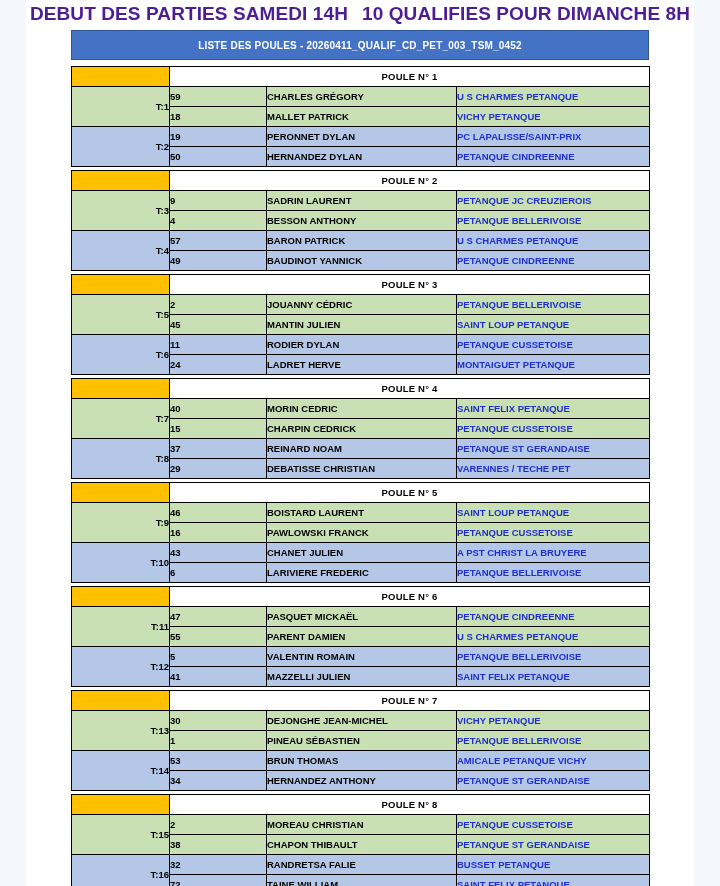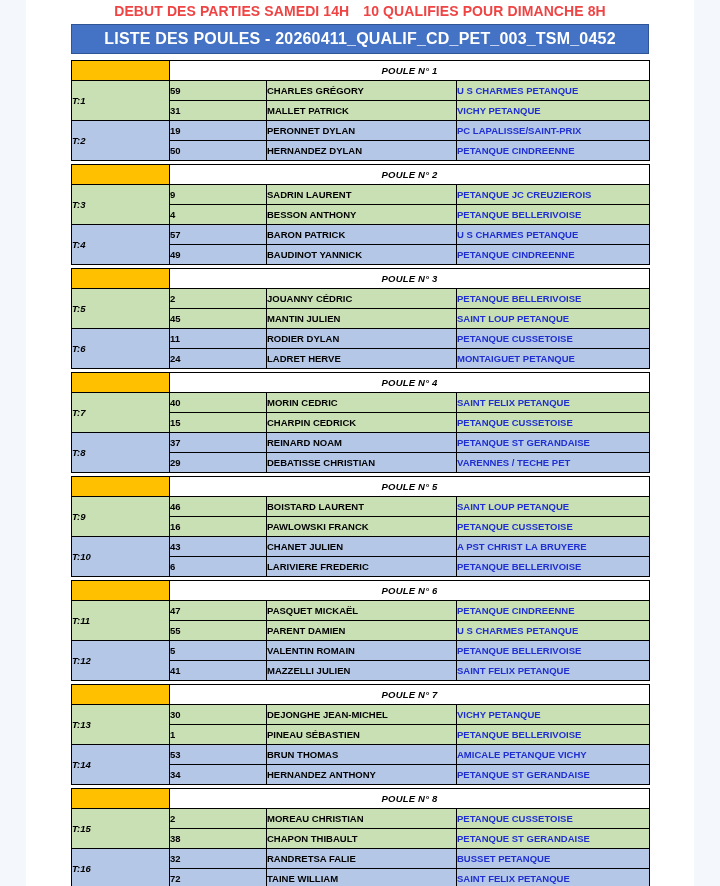--- a/index.html
+++ b/index.html
@@ -26,22 +26,22 @@
   .sheet {
     position: absolute;
     left: 26px; top: 0;
     width: 668px; height: 886px;
     background: #ffffff;
   }
 
   
   .banner {
     text-align: center;
-    color: #ef4444;
-    font-size: 14px;
+    color: #4c1d95;
+    font-size: 19px;
     font-weight: 700;
     letter-spacing: .1px;
     padding-top: 3px;
     white-space: nowrap;
     font-family: "Liberation Sans", sans-serif;
   }
   .banner .gap { display: inline-block; width: 14px; }
 
   
   .titlebar {
@@ -49,21 +49,21 @@
     width: 578px;
     height: 30px;
     background: #4472c4;
     border: 1px solid #2f5597;
     display: flex;
     align-items: center;
     justify-content: center;
   }
   .titlebar .t {
     color: #ffffff;
-    font-size: 16px;
+    font-size: 10px;
     font-weight: 700;
     letter-spacing: .2px;
     white-space: nowrap;
   }
 
   
   .pools {
     margin: 6px auto 0 auto;
     width: 578px;
   }
@@ -92,31 +92,29 @@
     background: #ffc000;
     border: 1.6px solid #000000;
   }
   td.poule-title {
     background: #ffffff;
     text-align: center;
     color: #000000;
     font-size: 9.5px;
     font-weight: 700;
     letter-spacing: .2px;
-    font-style: italic;
   }
 
   
   td.team {
-    text-align: left;
+    text-align: right;
     vertical-align: middle;
     font-size: 10px;
     font-weight: 700;
     color: #000000;
-    font-style: italic;
   }
   td.num {
     text-align: left;
     font-size: 9px;
     font-weight: 700;
     color: #000000;
   }
   td.name {
     padding-left: 5px;
     color: #000000;
@@ -165,21 +163,21 @@
               <td class="poule-tag"></td>
               <td class="poule-title" colspan="3">POULE N° 1</td>
             </tr>
             <tr class="rowA">
               <td class="team rowA" rowspan="2">T:1</td>
               <td class="num rowA">59</td>
               <td class="name rowA">CHARLES GRÉGORY</td>
               <td class="club rowA">U S CHARMES PETANQUE</td>
             </tr>
             <tr class="rowA">
-              <td class="num rowA">31</td>
+              <td class="num rowA">18</td>
               <td class="name rowA">MALLET PATRICK</td>
               <td class="club rowA">VICHY PETANQUE</td>
             </tr>
             <tr class="rowB">
               <td class="team rowB" rowspan="2">T:2</td>
               <td class="num rowB">19</td>
               <td class="name rowB">PERONNET DYLAN</td>
               <td class="club rowB">PC LAPALISSE/SAINT-PRIX</td>
             </tr>
             <tr class="rowB">

